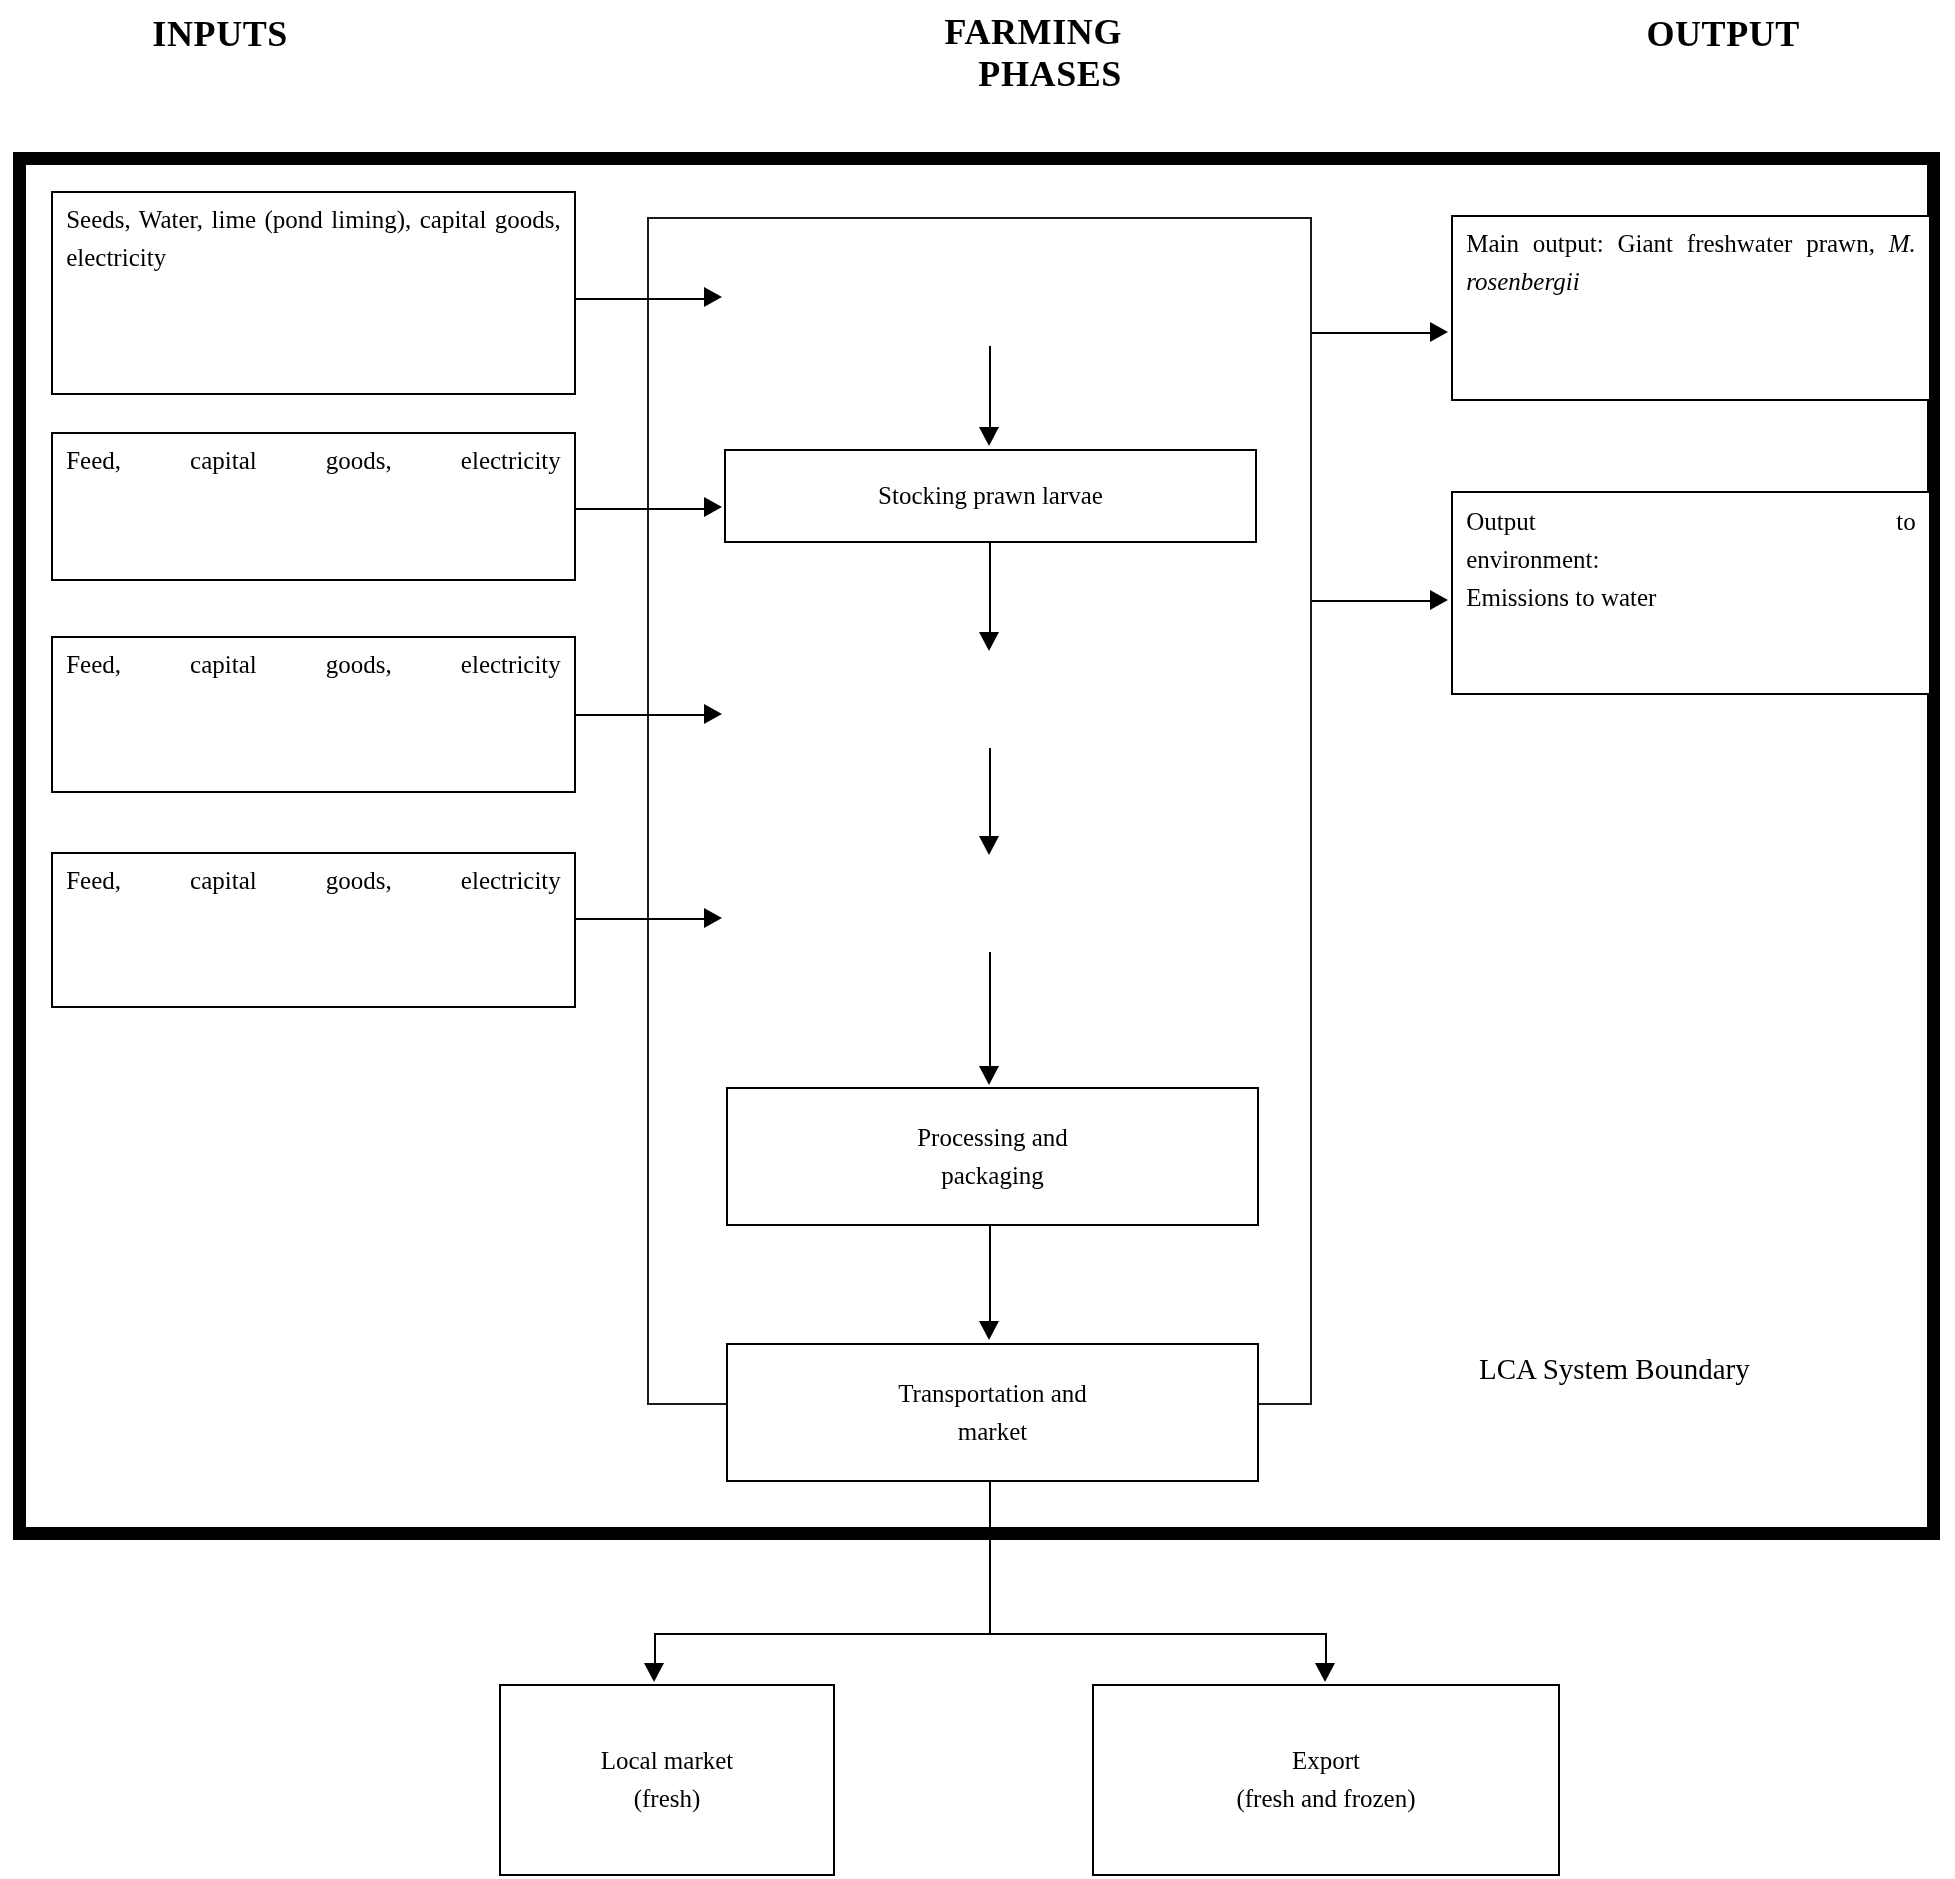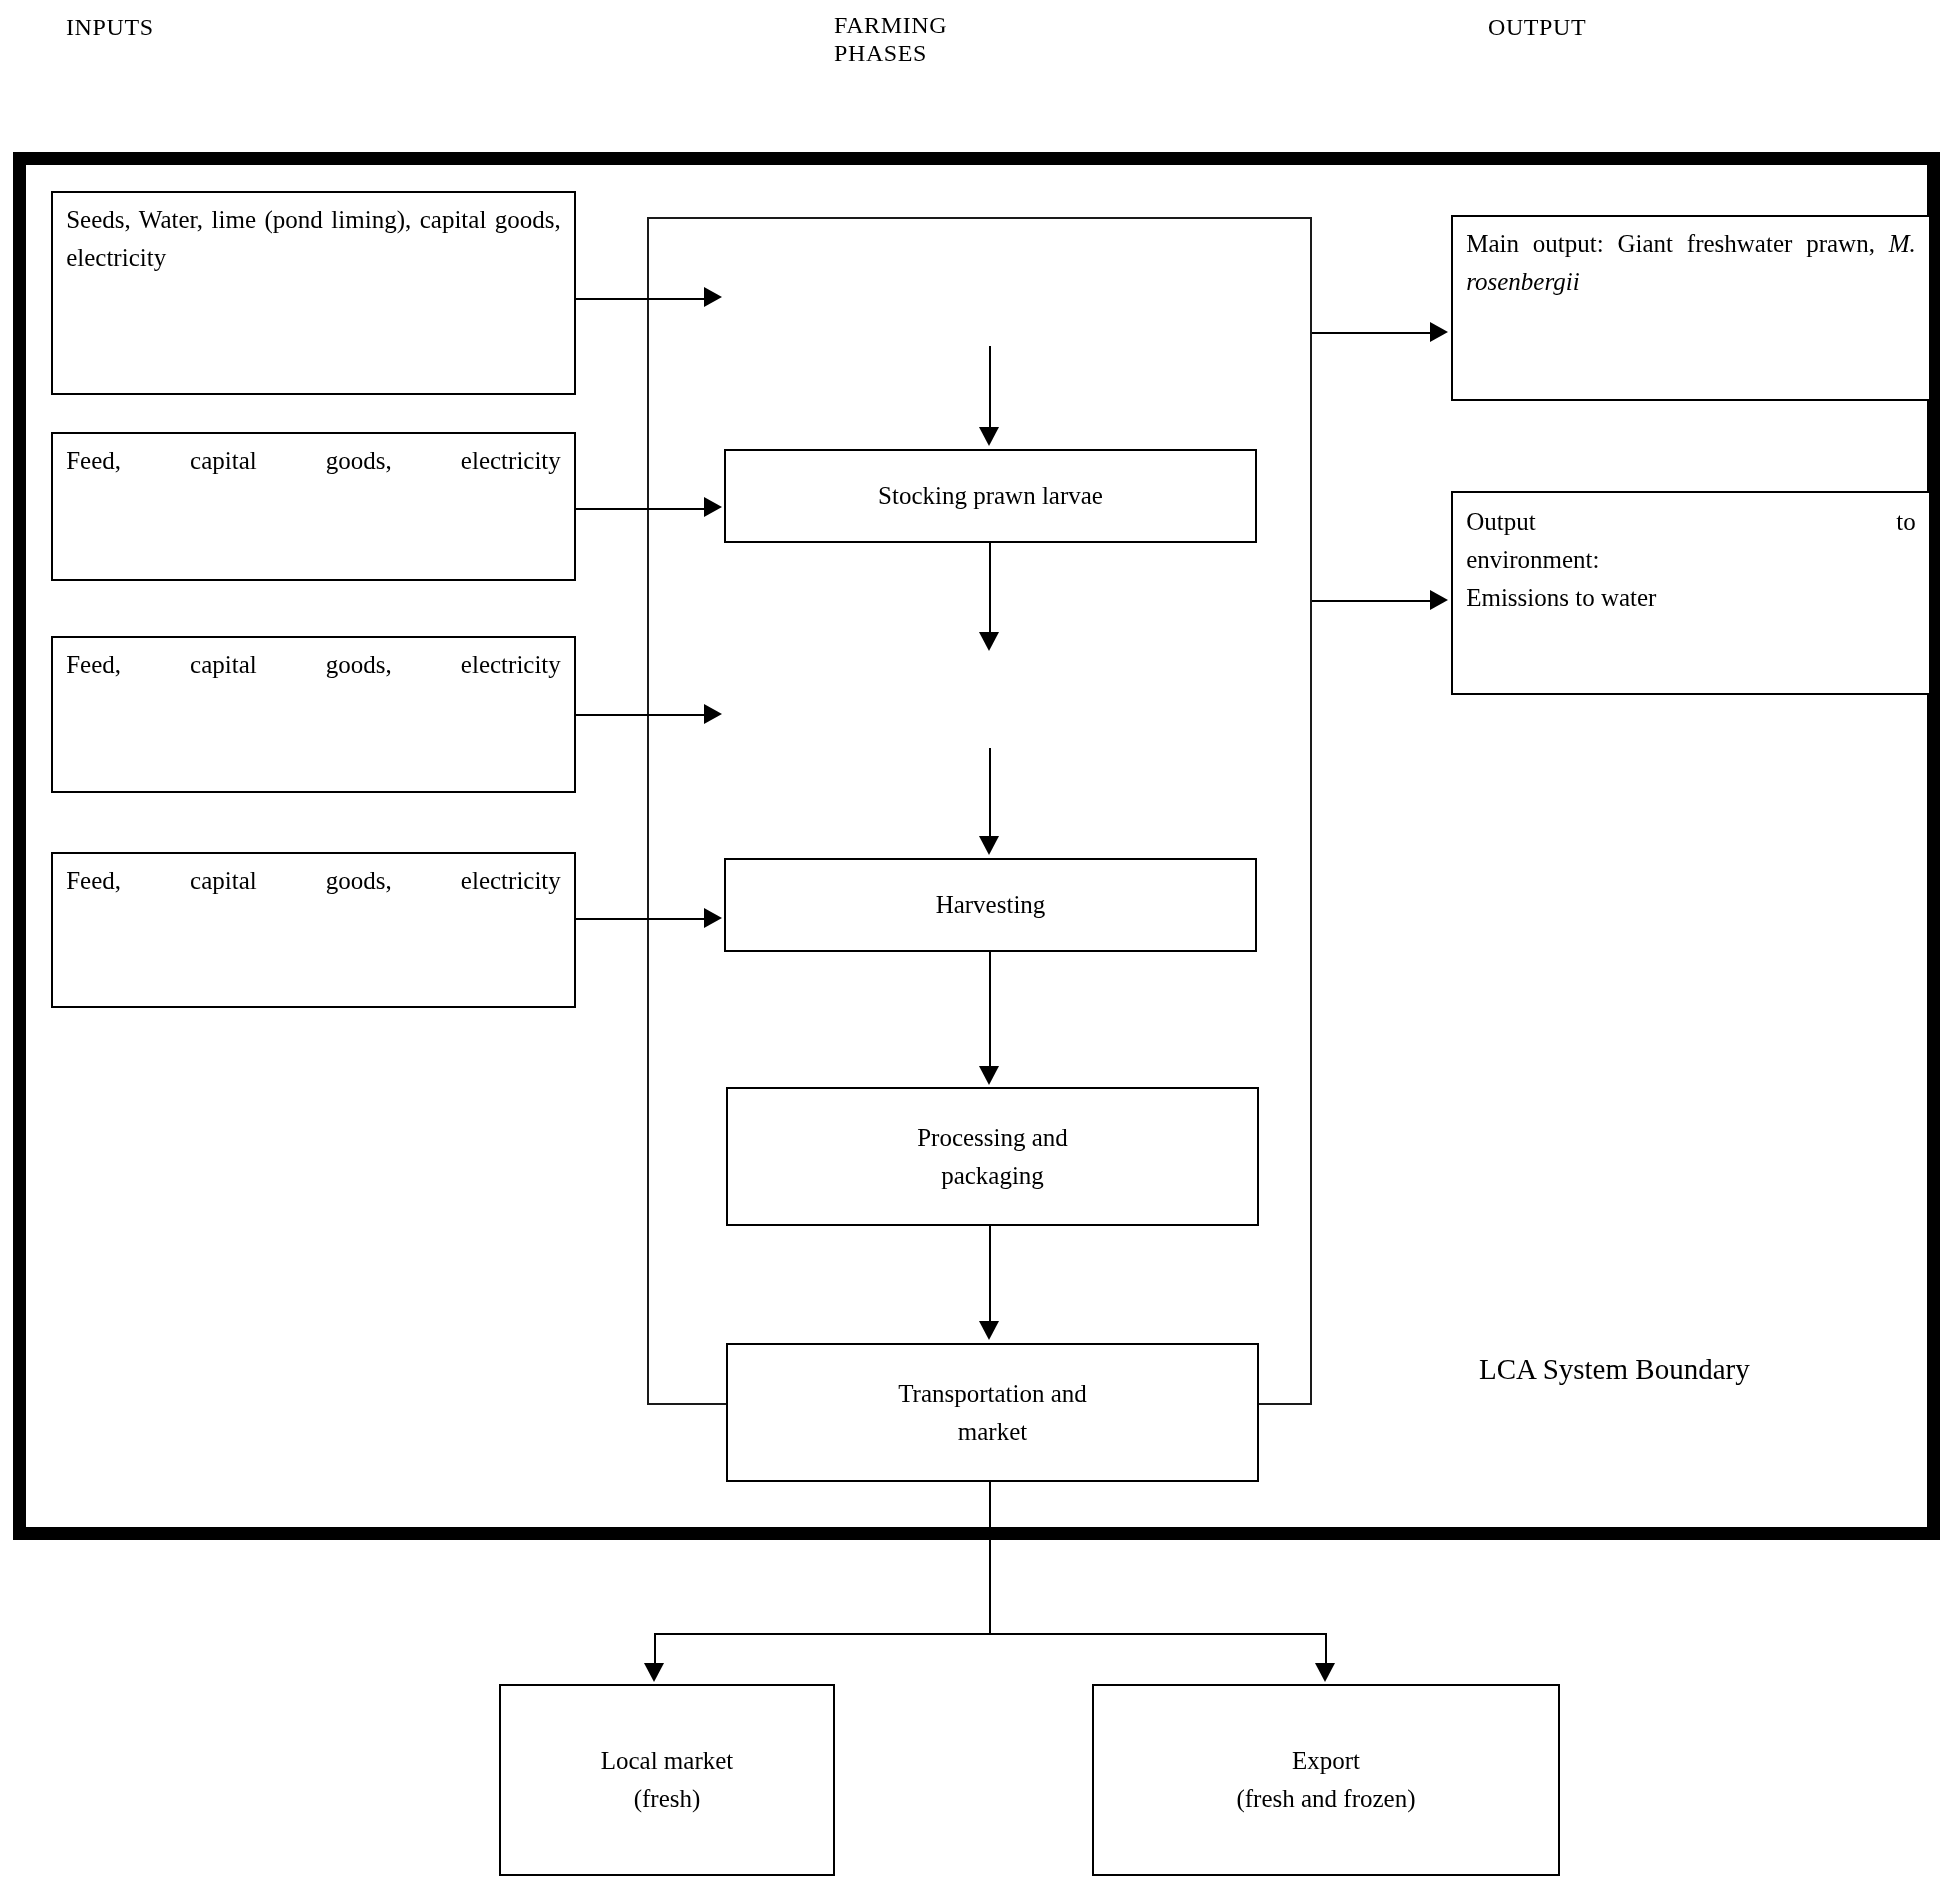--- a/index.html
+++ b/index.html
@@ -9,24 +9,24 @@
     position:relative;
     width:1955px;
     height:1880px;
     background:#fff;
     overflow:hidden;
   }
 
   
   .col-head{
     position:absolute;
-    font-weight:normal;
-    font-size:24px;
+    font-weight:bold;
+    font-size:36px;
     letter-spacing:0.6px;
-    text-align:left;
+    text-align:right;
     line-height:1.18;
     white-space:pre-line;
   }
 
   
   .lca-frame{
     position:absolute;
     border:13.2px solid #000;
     background:transparent;
     box-sizing:border-box;
@@ -130,23 +130,20 @@
   <div class="box just" style="left:51px; top:852px; width:525px; height:156px;">
     <span class="inner">Feed, capital goods, electricity</span>
   </div>
 
 
   <div class="box center" style="left:724px; top:449px; width:533px; height:94px;">
     <span class="lbl">Stocking prawn larvae</span>
   </div>
 
 
-  <div class="box center" style="left:724px; top:858px; width:533px; height:94px;">
-    <span class="lbl">Harvesting</span>
-  </div>
 
   <div class="box center" style="left:726px; top:1087px; width:533px; height:139px; white-space:pre-line;">
     <span class="lbl">Processing and
 packaging</span>
   </div>
 
   <div class="box center" style="left:726px; top:1343px; width:533px; height:139px; white-space:pre-line;">
     <span class="lbl">Transportation and
 market</span>
   </div>

